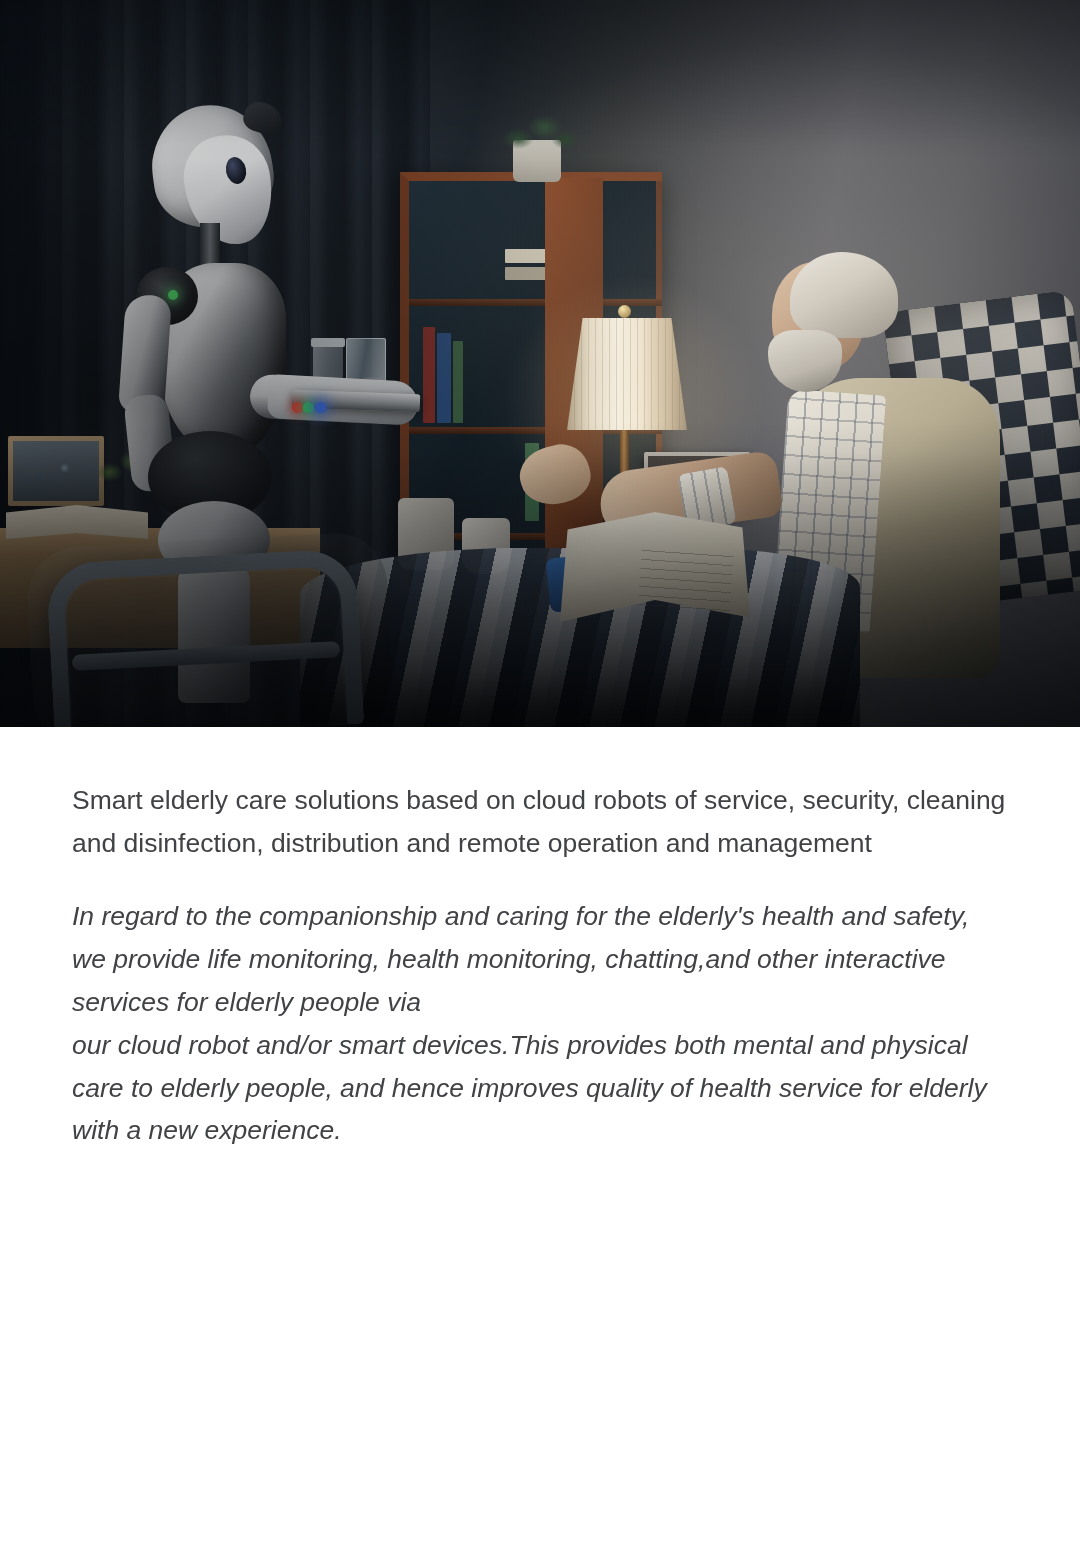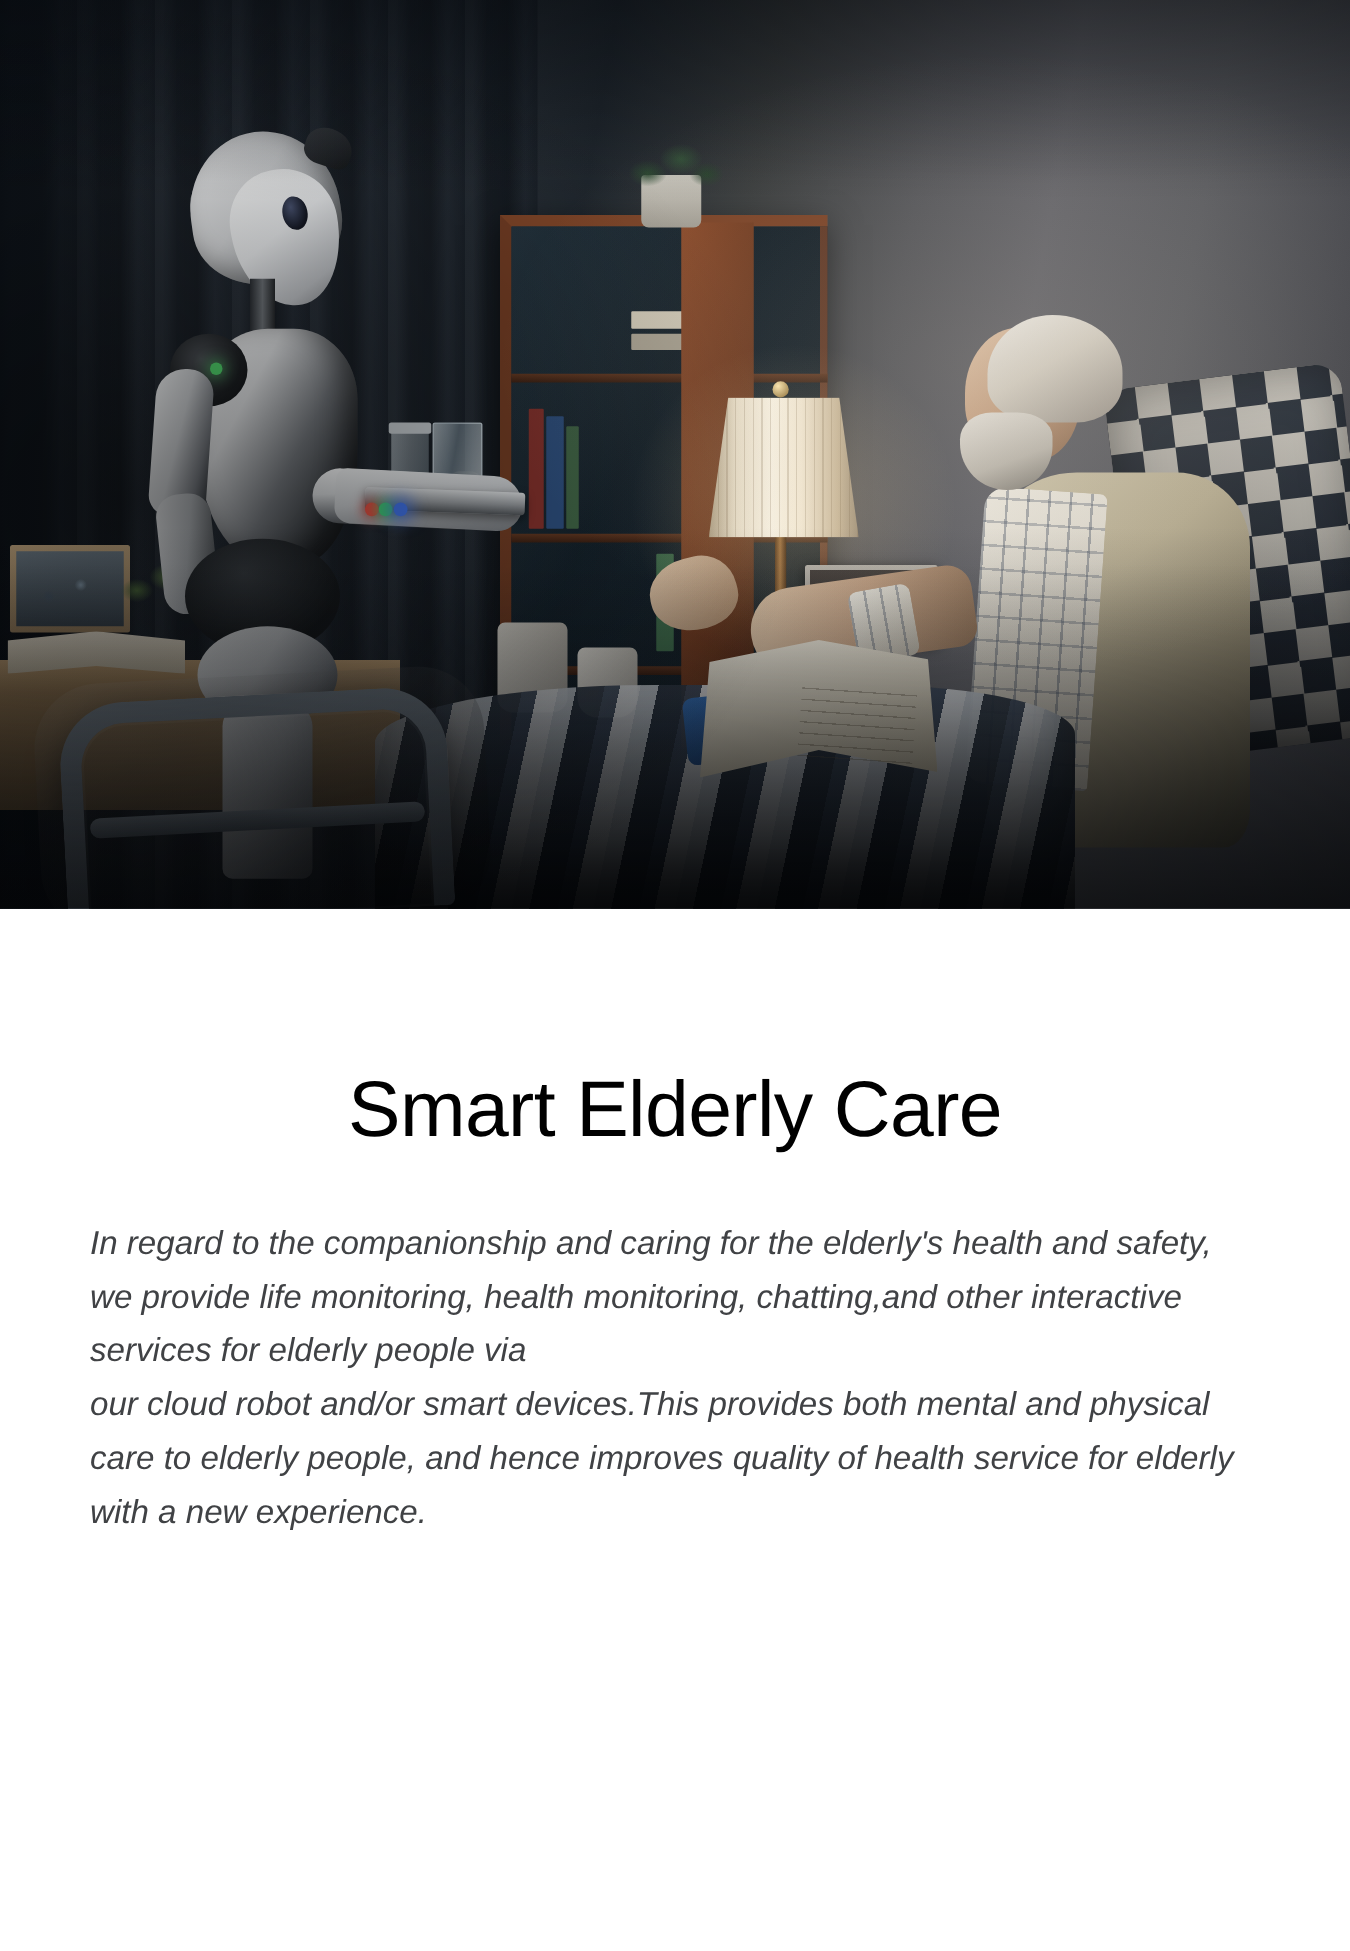--- a/index.html
+++ b/index.html
@@ -541,20 +541,20 @@
     <div class="rail-bar"></div>
     <div class="rail-shade"></div>
 
     <div class="hero-grade"></div>
     <div class="bg-vignette"></div>
   </div>
 </div>
 
 <div class="content">
 
-  <h1 class="page-title">Smart Elderly Care</h1>
 
   <div class="body-copy">
+    <p>Smart elderly care solutions based on cloud robots of service, security, cleaning and disinfection, distribution and remote operation and management</p>
     <p class="nowrap-break">In regard to the companionship and caring for the elderly's health and safety, we provide life monitoring, health monitoring, chatting,and other interactive services for elderly people via
 our cloud robot and/or smart devices.This provides both mental and physical care to elderly people, and hence improves quality of health service for elderly with a new experience.</p>
   </div>
 
 </div>
 
 </body></html>

